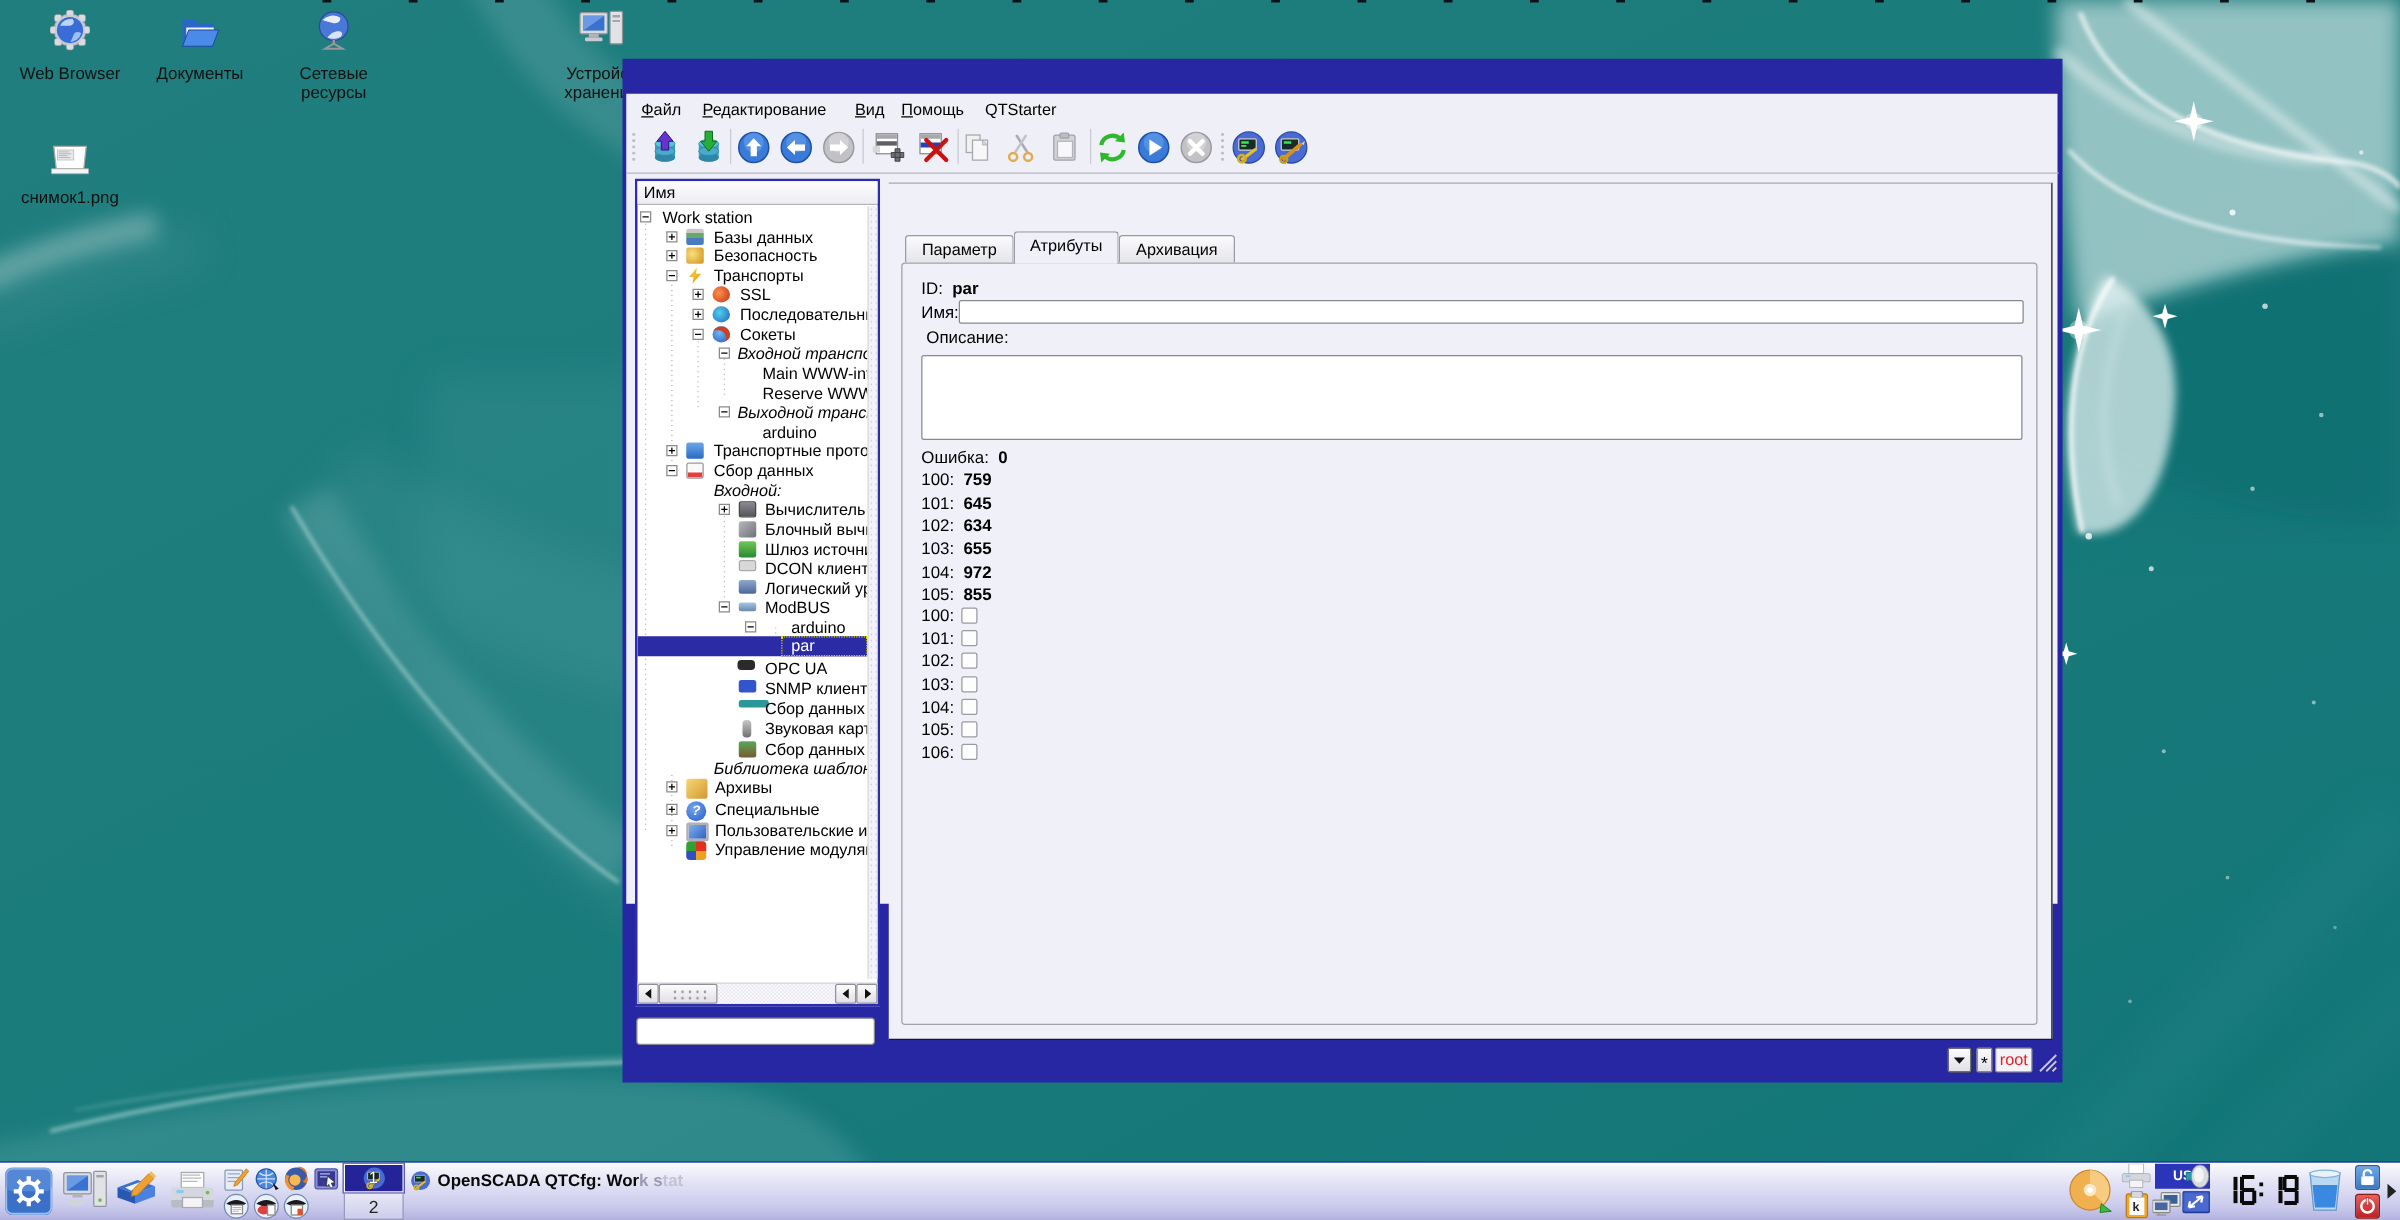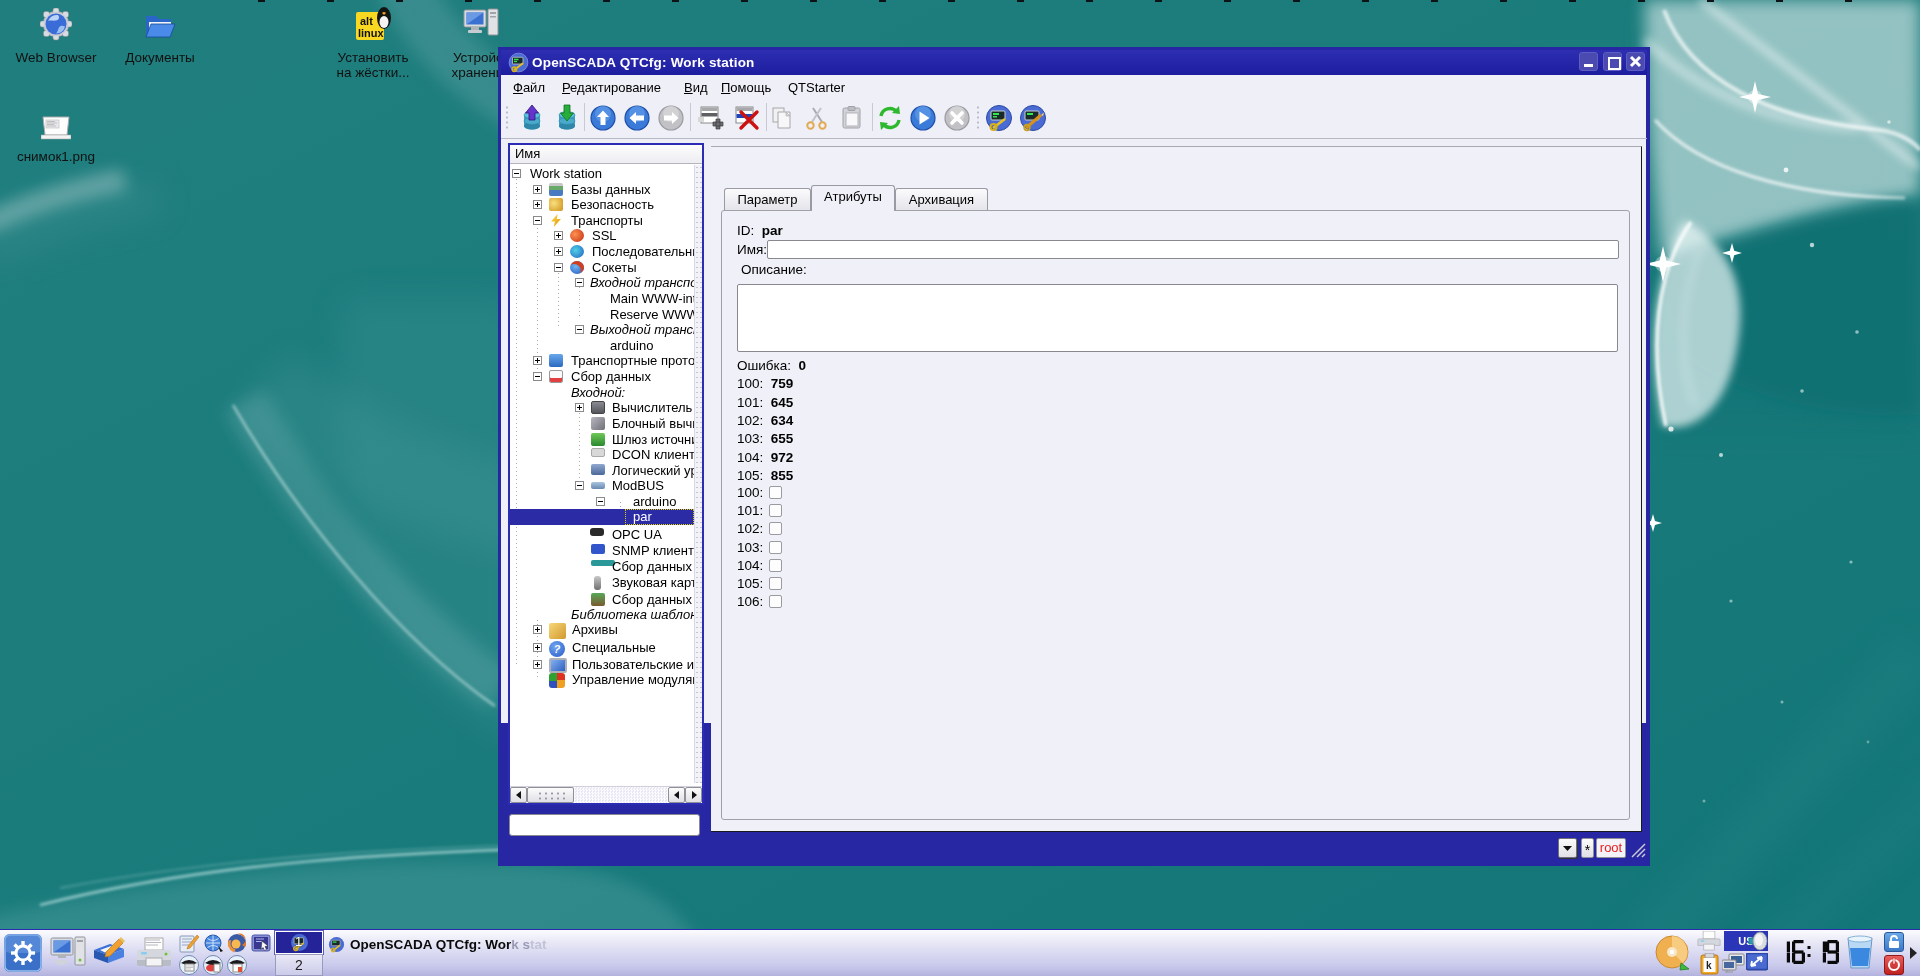--- a/index.html
+++ b/index.html
@@ -154,33 +154,30 @@
       </svg>
 <div class="dlab">Web Browser</div></div>
 <div class="a" style="left:104px;top:8px;width:112px;text-align:center">
 <svg width="34" height="34" viewBox="0 0 34 34">
         <path d="M3,8 h10 l3,3 h12 v18 H3 z" fill="#2a66c8"></path>
         <path d="M6,14 h22 v12 H6 z" fill="#f0f4fa"></path>
         <path d="M3,29 L8,16 h24 l-5,13 z" fill="#4a8ae8"></path>
         <path d="M3,29 L8,16 h24 l-5,13 z" fill="none" stroke="#1a4a9a" stroke-width=".8"></path>
       </svg>
 <div class="dlab">Документы</div></div>
-<div class="a" style="left:318px;top:6px;width:110px;text-align:center">
-<svg width="38" height="36" viewBox="0 0 38 36">
-        <rect x="2" y="6" width="28" height="28" rx="2" fill="#f8d820"></rect>
-        <text x="6" y="19" font-family="Liberation Sans" font-size="11" font-weight="bold" fill="#111">alt</text>
-        <text x="4" y="31" font-family="Liberation Sans" font-size="11" font-weight="bold" fill="#111">linux</text>
-        <g>
-          <ellipse cx="30" cy="12" rx="7" ry="11" fill="#141414"></ellipse>
-          <ellipse cx="30" cy="16" rx="4.5" ry="6" fill="#f4f4f4"></ellipse>
-          <path d="M27,4 q3,-3 6,0 q-3,2 -6,0 z" fill="#141414"></path>
-          <path d="M28,7 l2,2 2,-2 q-2,-2 -4,0 z" fill="#f0a020"></path>
-        </g>
-      </svg>
-<div class="dlab">Установить<br>на жёстки...</div></div>
+<div class="a" style="left:212px;top:8px;width:110px;text-align:center">
+<svg width="34" height="34" viewBox="0 0 34 34">
+        <circle cx="17" cy="13" r="11.5" fill="#4a78d8"></circle>
+        <path d="M8,8 a11.5,11.5 0 0 1 14,-2 c1,3 -2,5 -5,4.5 c-3,-.5 -6,-1.5 -9,-2.5 z" fill="#e8eef8"></path>
+        <path d="M12,22 c3,1.5 8,1.5 11,-1 c1.5,-2 .5,-4 -2,-4 c-3,0 -6,1 -9,5 z" fill="#d8e4f4"></path>
+        <circle cx="17" cy="13" r="11.5" fill="none" stroke="#2a4a98"></circle>
+        <path d="M16,24 h2 v4 h-2 z" fill="#98989c"></path>
+        <path d="M10,31 l7,-4 7,4 z" fill="none" stroke="#98989c" stroke-width="1.6"></path>
+      </svg>
+<div class="dlab">Сетевые<br>ресурсы</div></div>
 <div class="a" style="left:426px;top:8px;width:110px;text-align:center">
 <svg width="36" height="34" viewBox="0 0 36 34">
         <rect x="1" y="2" width="22" height="17" rx="1.5" fill="#d8dce2" stroke="#909498"></rect>
         <rect x="3.5" y="4.5" width="17" height="12" fill="#3a70d0"></rect>
         <path d="M3.5,4.5 h17 l-17,12 z" fill="#6a9ae4"></path>
         <rect x="8" y="19" width="8" height="3" fill="#b0b4ba"></rect>
         <rect x="5" y="22" width="14" height="3" rx="1" fill="#c8ccd2"></rect>
         <rect x="25" y="1" width="10" height="26" rx="1" fill="#e0e2e6" stroke="#909498"></rect>
         <rect x="27" y="4" width="6" height="2" fill="#a0a4aa"></rect>
         <rect x="27" y="8" width="6" height="1.5" fill="#a0a4aa"></rect>
@@ -189,39 +186,20 @@
 <div class="a" style="left:0;top:115px;width:112px;text-align:center">
 <svg width="30" height="26" viewBox="0 0 30 26">
         <path d="M2,2 h26 l-2,18 h-22 z" fill="#fdfdfd" stroke="#aaa"></path>
         <rect x="5" y="5" width="13" height="8" fill="#e8e8ec" stroke="#bbb" stroke-width=".6"></rect>
         <path d="M6,6.5 h8 M6,8 h10 M6,9.5 h7 M6,11 h9" stroke="#999" stroke-width=".5"></path>
         <path d="M0,20 h30 v4 h-30 z" fill="#f4f4f6" stroke="#aaa" stroke-width=".6"></path>
       </svg>
 <div class="dlab">снимок1.png</div></div>
 
 <div class="a" id="win">
-<div class="a" id="tbar">
-<svg style="position:absolute;left:7px;top:2px" width="21" height="21" viewBox="0 0 28 28">
-          <circle cx="14" cy="14" r="12.5" fill="#4a6ad4"></circle>
-          <circle cx="14" cy="14" r="12.5" fill="none" stroke="#8898e0"></circle>
-          <rect x="6" y="7" width="14" height="9" rx="1" fill="#1a2a28" stroke="#c8d0d0"></rect>
-          <rect x="8" y="9" width="6" height="2" fill="#30e850"></rect>
-          <rect x="8" y="12" width="4" height="1.5" fill="#30e850"></rect>
-          <path d="M8,24 L20,15" stroke="#e8c020" stroke-width="2.5"></path>
-          <circle cx="8.5" cy="23" r="3" fill="none" stroke="#d8b018" stroke-width="2"></circle>
-        </svg>
-<span class="ttl">OpenSCADA QTCfg: Work station</span>
-<span class="wbtn mn" style="left:1078px"></span>
-<span class="wbtn mx" style="left:1102px"></span>
-<span class="wbtn" style="left:1125px">
-          <svg width="13" height="13" viewBox="0 0 13 13">
-            <path d="M2,2 L11,11 M11,2 L2,11" stroke="#fff" stroke-width="3"></path>
-          </svg>
-        </span>
-</div>
 <div class="a" id="wbody">
 <span class="mi" style="left:12px"><u>Ф</u>айл</span>
 <span class="mi" style="left:61px"><u>Р</u>едактирование</span>
 <span class="mi" style="left:183px"><u>В</u>ид</span>
 <span class="mi" style="left:220px"><u>П</u>омощь</span>
 <span class="mi" style="left:287px">QTStarter</span>
 <div style="position:absolute;left:0;top:63px;width:1146px;height:1px;background:#b8b8c2"></div>
 
 <div class="hdl" style="left:4px"></div>
 <div class="tsep" style="left:83px"></div>

